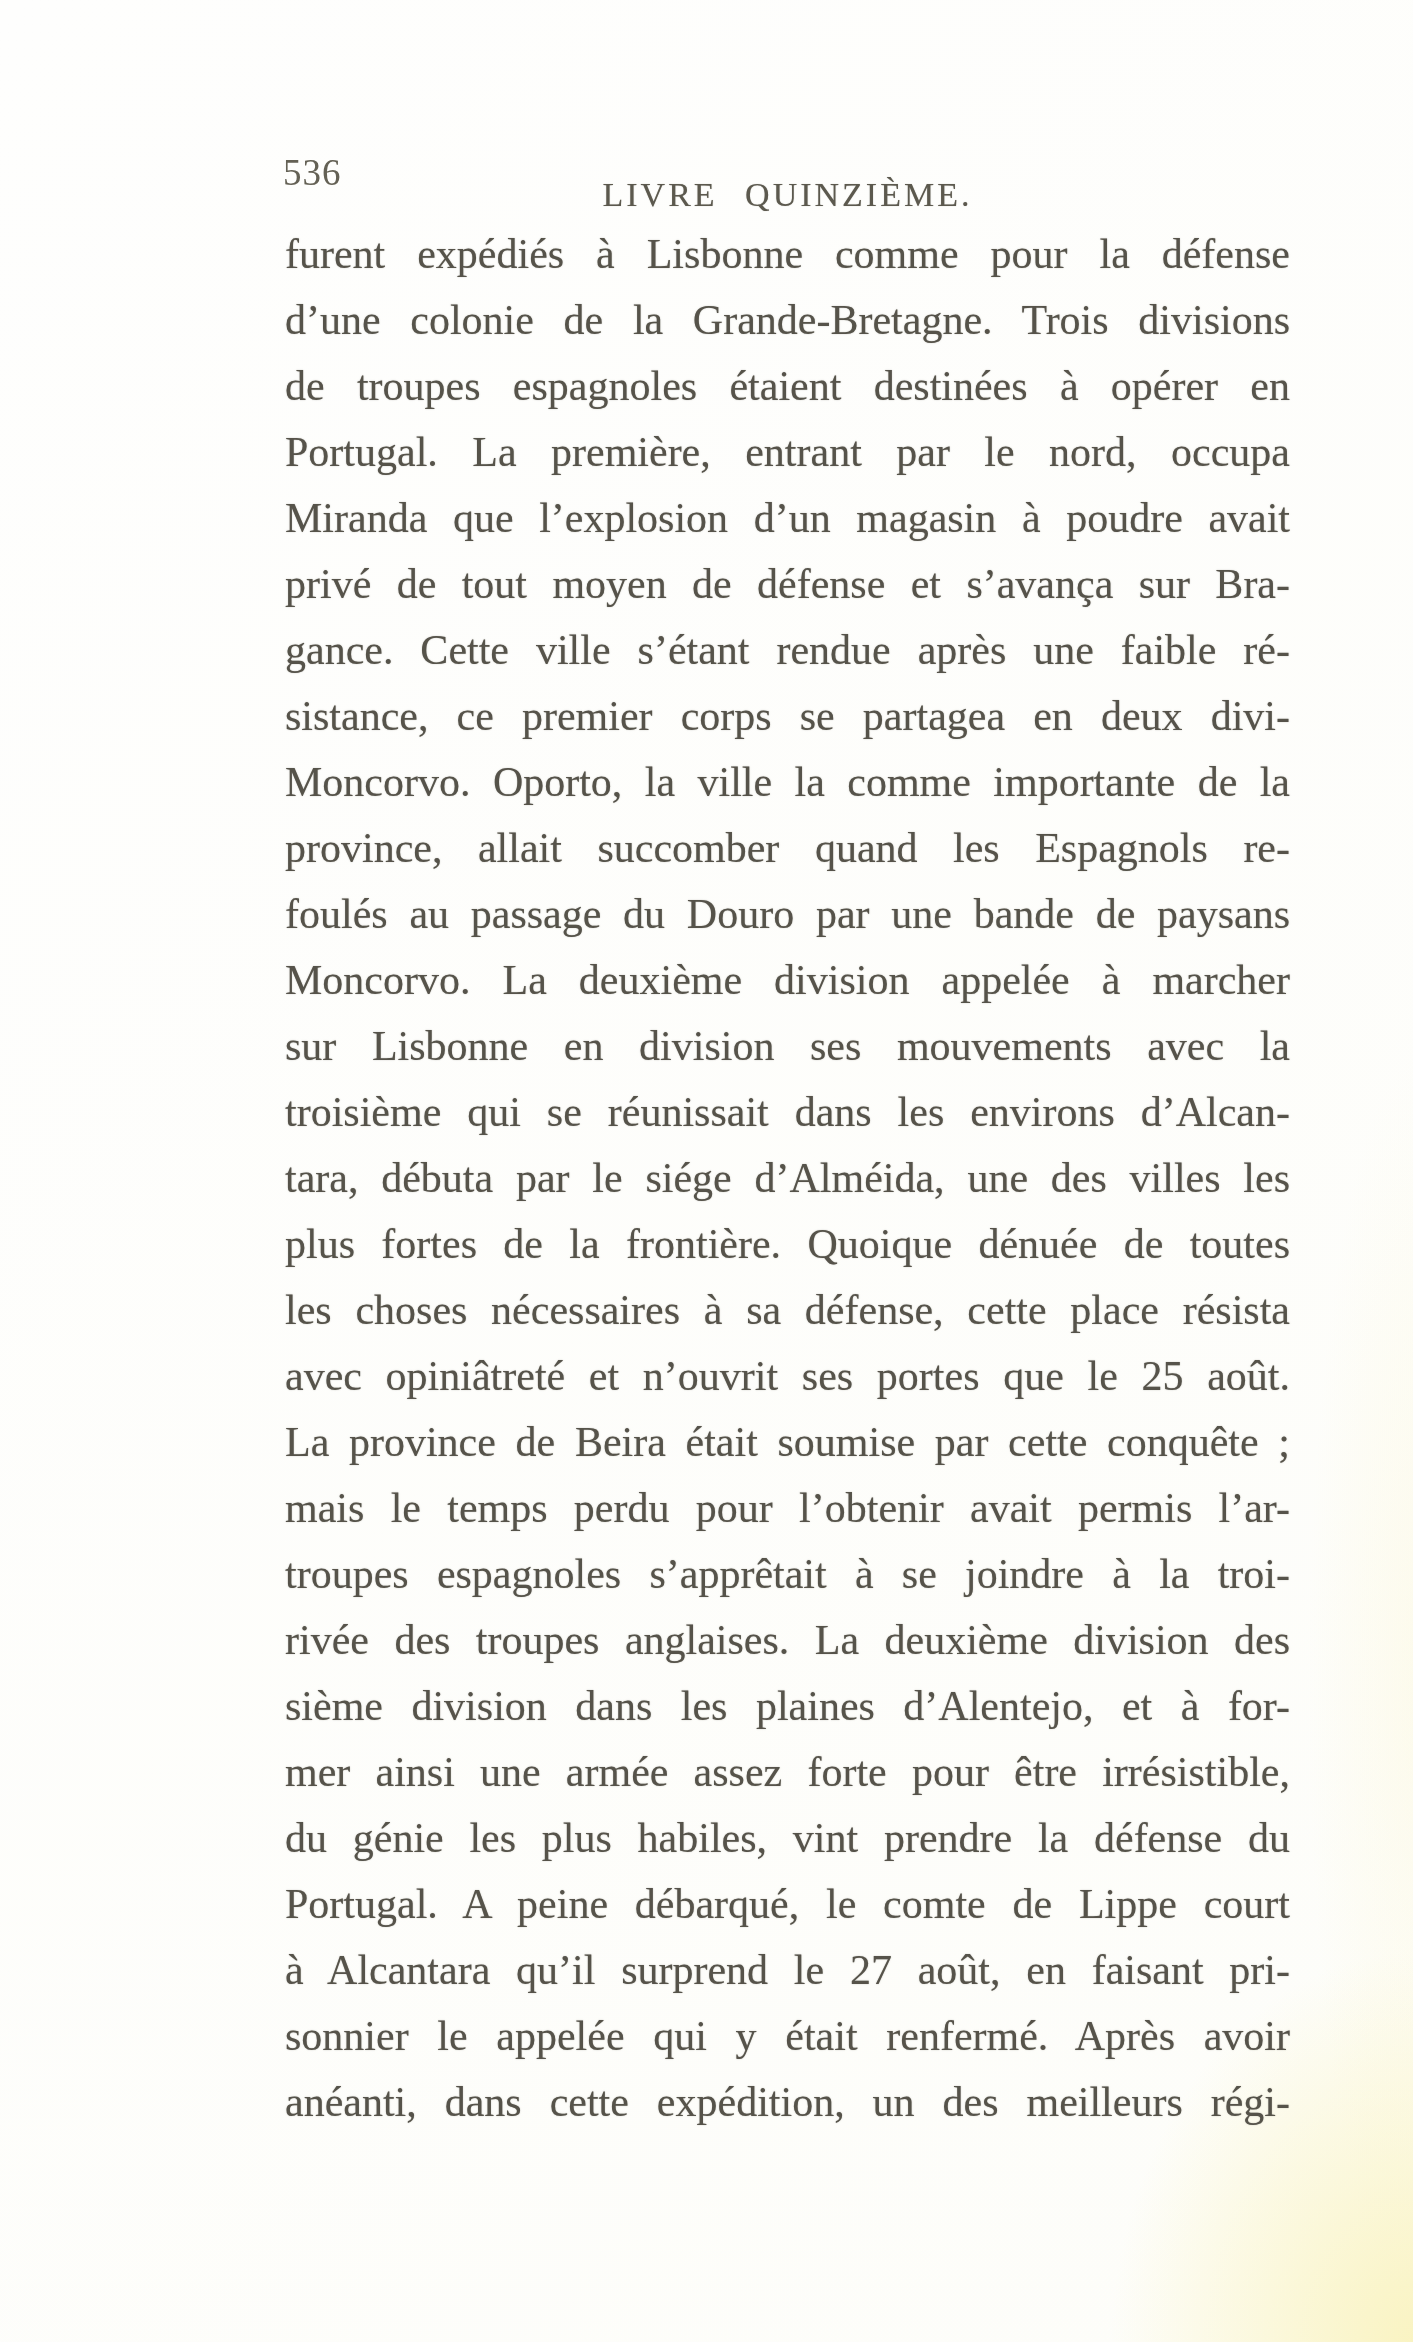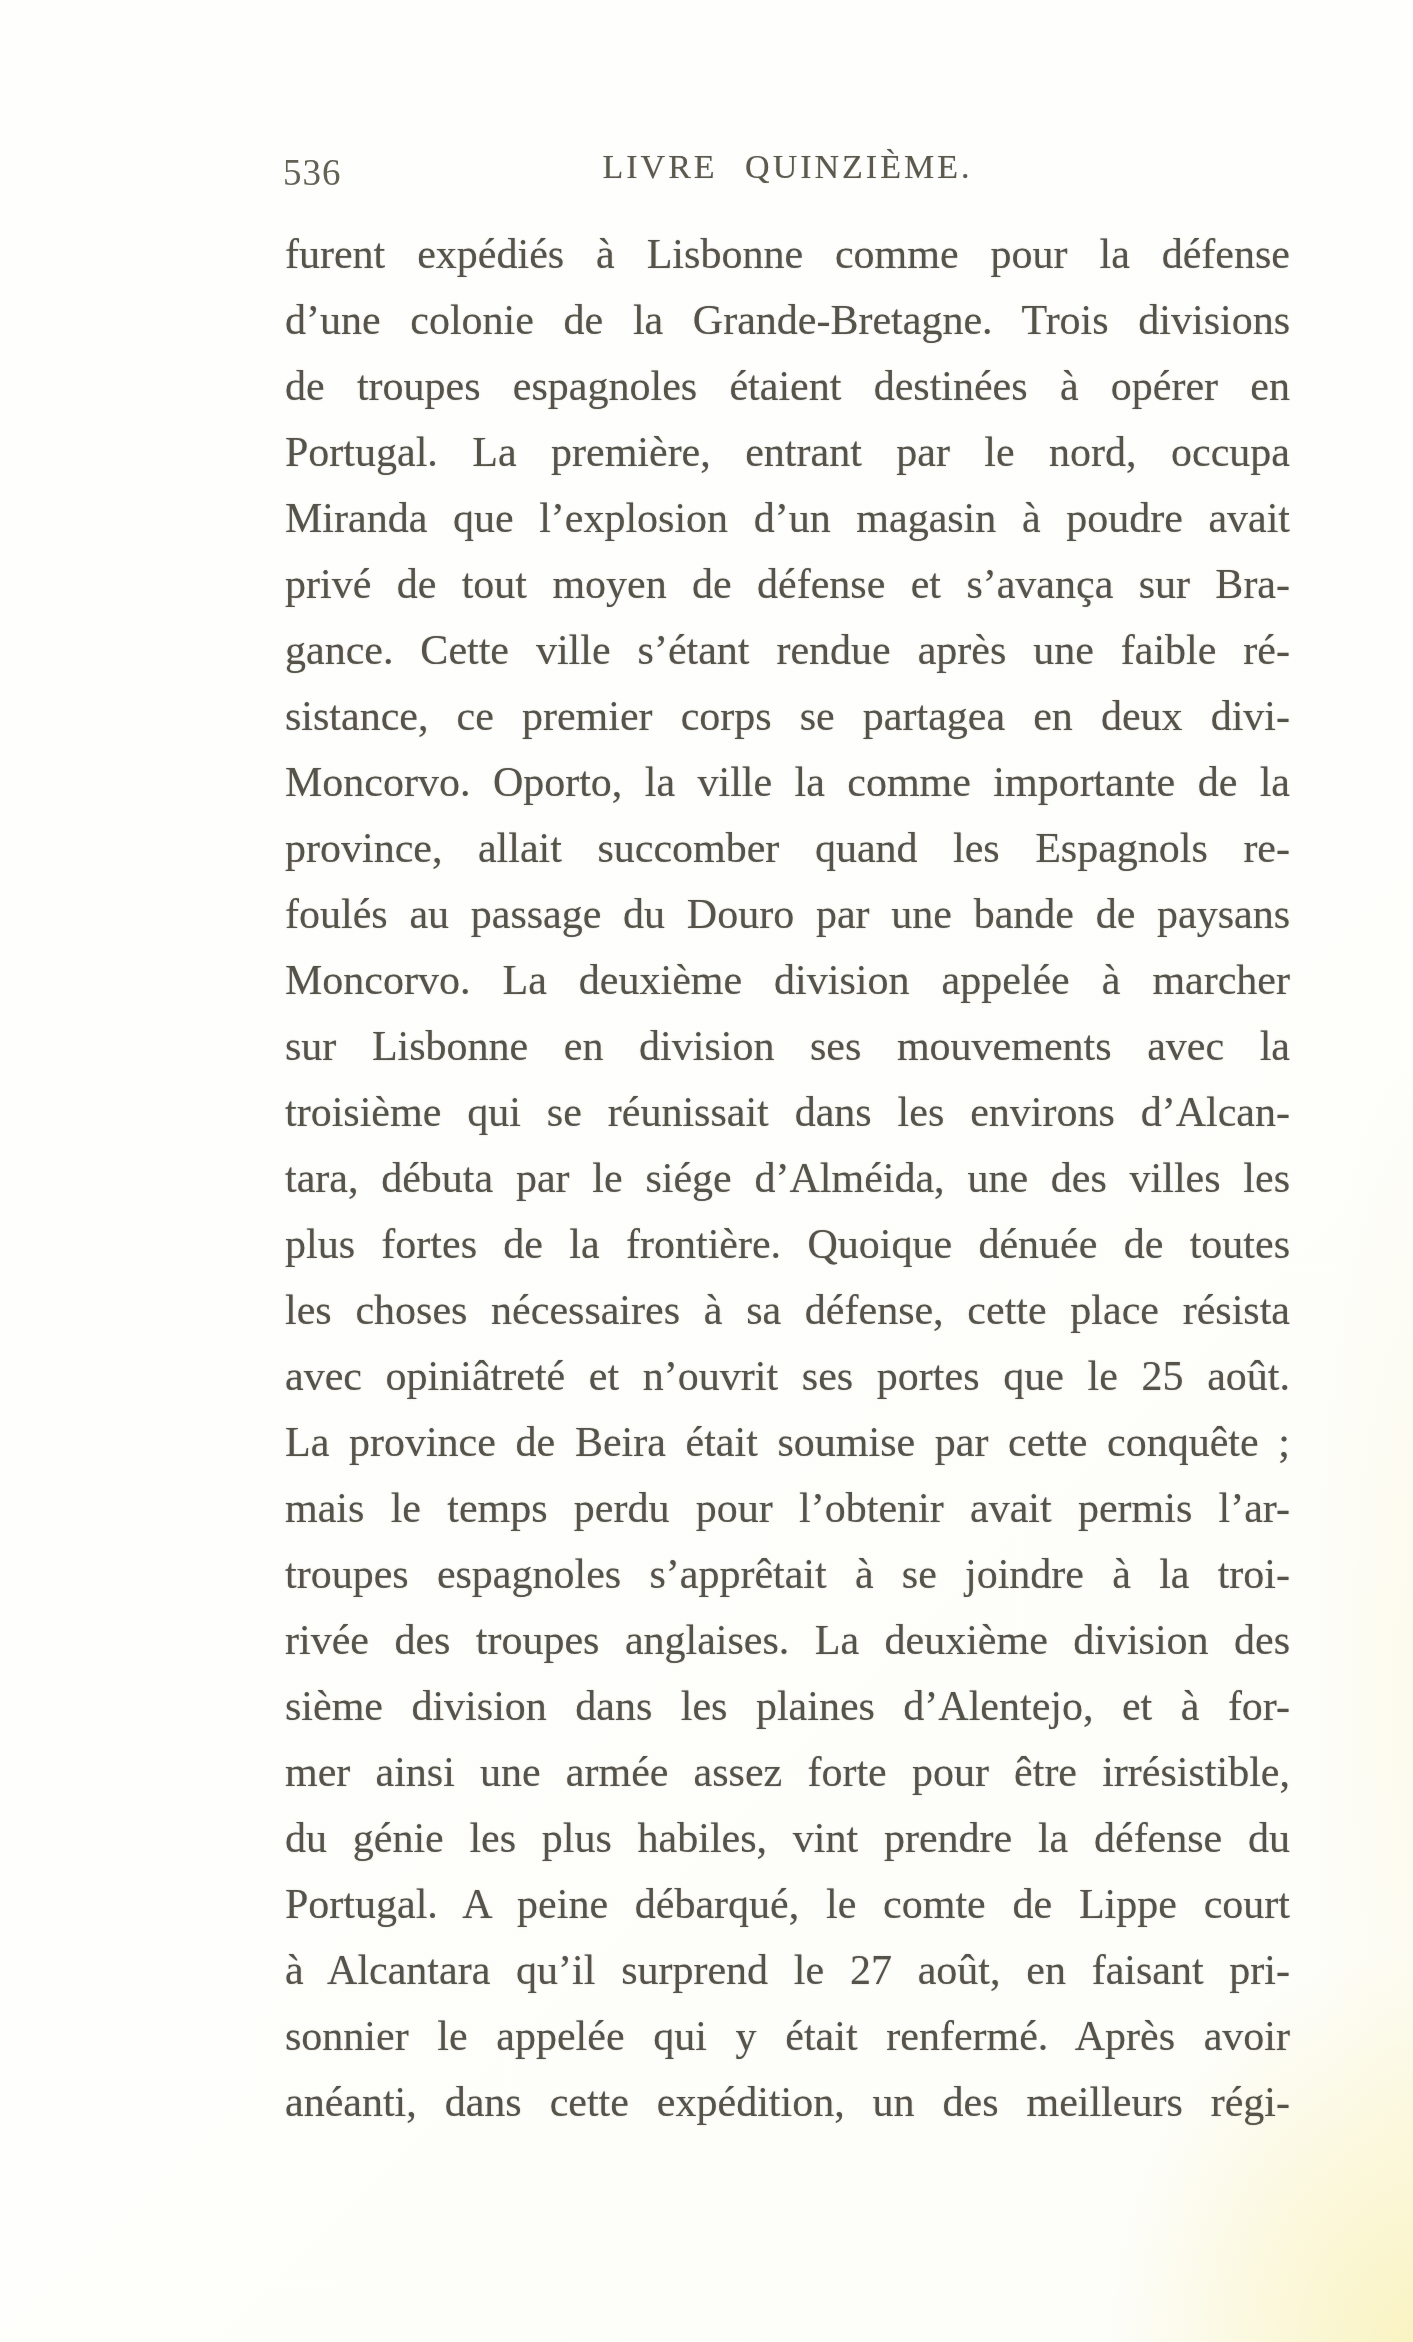--- a/index.html
+++ b/index.html
@@ -39,20 +39,21 @@
     color: #646155;
   }
   .running-title {
     display: block;
     text-align: center;
     font-size: 34px;
     letter-spacing: 3px;
     word-spacing: 16px;
     color: #5c594e;
     text-shadow: 0 0 1px rgba(92,89,78,0.45);
+    margin-top: 28px;
   }
   .body-text {
     position: absolute;
     top: 217px;
     left: 285px;
     width: 1005px;
     font-size: 42px;
     line-height: 58px;
     text-shadow: 0 0 1.2px rgba(86,83,74,0.5);
   }

